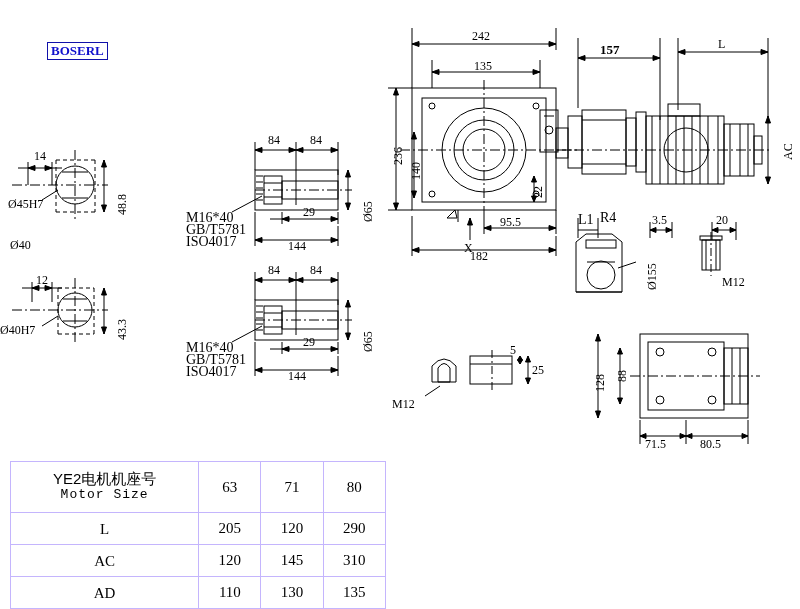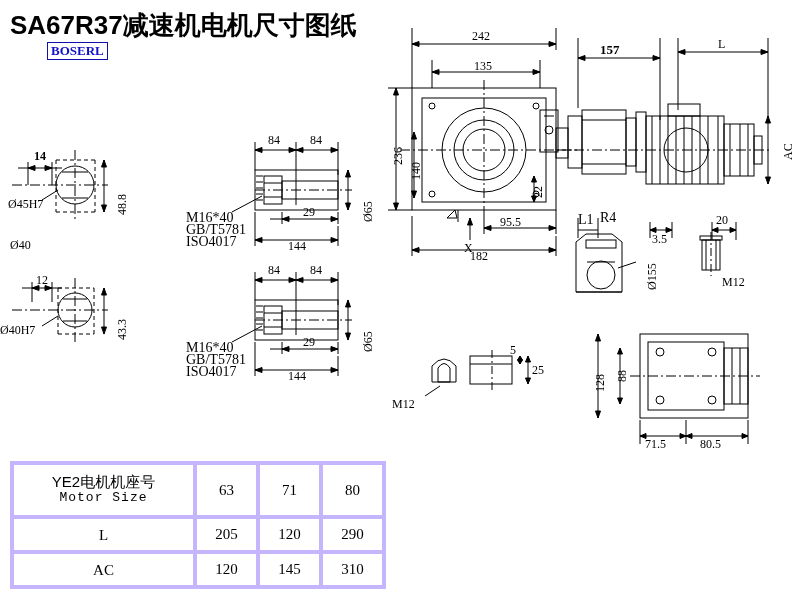--- a/index.html
+++ b/index.html
@@ -63,21 +63,21 @@
   
   #spec-table {
     position: absolute;
     left: 10px;
     top: 461px;
     width: 376px;
     border-collapse: collapse;
     font-family: "Liberation Serif", serif;
   }
   #spec-table td {
-    border: 4px solid #c4b5fd;
+    border: 1px solid #c4b5fd;
     text-align: center;
     font-size: 15px;
     height: 27px;
     padding: 0;
   }
   #spec-table td.hdr-label {
     width: 190px;
     line-height: 16px;
     font-size: 15px;
     padding: 2px 0;
@@ -85,21 +85,20 @@
   #spec-table tr:first-child td.hdr-label { height: 46px; }
   #spec-table td.val { width: 62px; }
   .hdr-cn { display: block; font-family: "Liberation Sans", sans-serif; font-size: 15px; }
   .hdr-en { display: block; font-family: "Liberation Mono", monospace; font-size: 13px; letter-spacing: 1px; }
 </style>
 </head>
 <body>
 
 <div id="page">
 
-  <div class="title">SA67R37减速机电机尺寸图纸</div>
   <div class="logo">BOSERL</div>
 
   <svg class="draw" viewBox="0 0 800 609">
     <g stroke="#000000" fill="none" stroke-width="1">
 
       <line x1="28" y1="162" x2="28" y2="185"></line>
       <line x1="52" y1="162" x2="52" y2="185"></line>
       <line x1="18" y1="168" x2="62" y2="168"></line>
       <path d="M28 168 l7 -2.5 l0 5 z" fill="#000"></path>
       <path d="M52 168 l-7 -2.5 l0 5 z" fill="#000"></path>
@@ -393,21 +392,21 @@
       <line x1="748" y1="420" x2="748" y2="444"></line>
       <line x1="640" y1="436" x2="686" y2="436"></line>
       <path d="M640 436 l6 -2.5 l0 5 z" fill="#000"></path>
       <path d="M686 436 l-6 -2.5 l0 5 z" fill="#000"></path>
       <line x1="686" y1="436" x2="748" y2="436"></line>
       <path d="M686 436 l6 -2.5 l0 5 z" fill="#000"></path>
       <path d="M748 436 l-6 -2.5 l0 5 z" fill="#000"></path>
     </g>
   </svg>
 
-  <div class="lbl" style="left:34px; top:150px;font-weight:bold;">14</div>
+  <div class="lbl" style="left:34px; top:150px;">14</div>
   <div class="lbl" style="left:8px; top:198px;">Ø45H7</div>
   <div class="lbl" style="left:10px; top:239px;">Ø40</div>
   <div class="lbl rot" style="left:116px; top:215px;">48.8</div>
 
   <div class="lbl" style="left:36px; top:274px;">12</div>
   <div class="lbl" style="left:0; top:324px;">Ø40H7</div>
   <div class="lbl rot" style="left:116px; top:340px;">43.3</div>
 
   <div class="lbl" style="left:268px; top:134px;">84</div>
   <div class="lbl" style="left:310px; top:134px;">84</div>
@@ -434,21 +433,21 @@
   <div class="lbl rot" style="left:392px; top:165px;">236</div>
   <div class="lbl rot" style="left:410px; top:180px;">140</div>
   <div class="lbl rot" style="left:532px; top:198px;">22</div>
   <div class="lbl rot" style="left:782px; top:160px;">AC</div>
   <div class="lbl" style="left:464px; top:242px;">X</div>
   <div class="lbl" style="left:500px; top:216px;">95.5</div>
   <div class="lbl" style="left:470px; top:250px;">182</div>
 
   <div class="lbl small" style="left:578px; top:214px;">L1</div>
   <div class="lbl small" style="left:600px; top:212px;">R4</div>
-  <div class="lbl" style="left:652px; top:214px;margin-top:19px;">3.5</div>
+  <div class="lbl" style="left:652px; top:214px;">3.5</div>
   <div class="lbl" style="left:716px; top:214px;">20</div>
   <div class="lbl rot" style="left:646px; top:290px;">Ø155</div>
   <div class="lbl" style="left:722px; top:276px;">M12</div>
   <div class="lbl" style="left:510px; top:344px;">5</div>
   <div class="lbl" style="left:532px; top:364px;">25</div>
   <div class="lbl" style="left:392px; top:398px;">M12</div>
   <div class="lbl rot" style="left:594px; top:392px;">128</div>
   <div class="lbl rot" style="left:616px; top:382px;">88</div>
   <div class="lbl" style="left:645px; top:438px;">71.5</div>
   <div class="lbl" style="left:700px; top:438px;">80.5</div>
@@ -469,16 +468,22 @@
         <td class="val">205</td>
         <td class="val">120</td>
         <td class="val">290</td>
       </tr>
       <tr>
         <td class="hdr-label">AC</td>
         <td class="val">120</td>
         <td class="val">145</td>
         <td class="val">310</td>
       </tr>
+      <tr>
+        <td class="hdr-label">AD</td>
+        <td class="val">110</td>
+        <td class="val">130</td>
+        <td class="val">135</td>
+      </tr>
     </tbody>
   </table>
 
 </div>
 
 </body></html>

